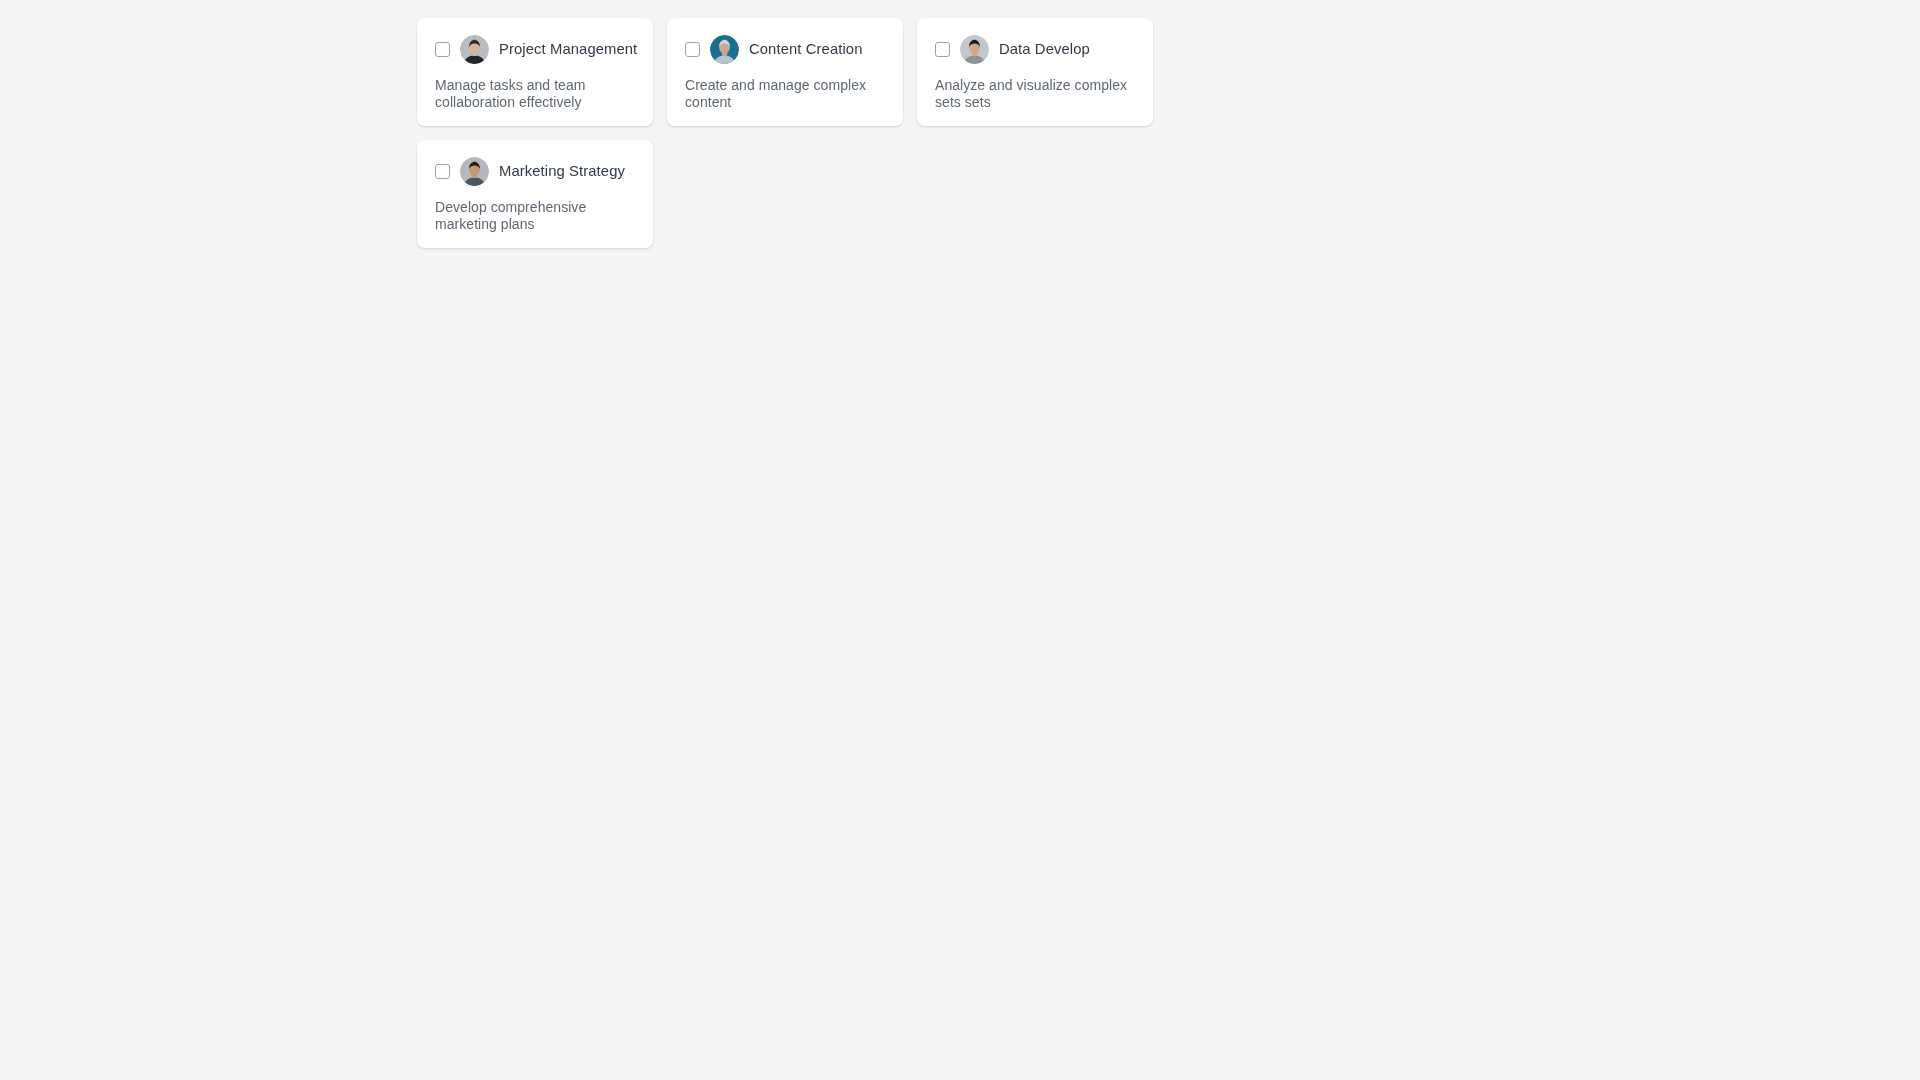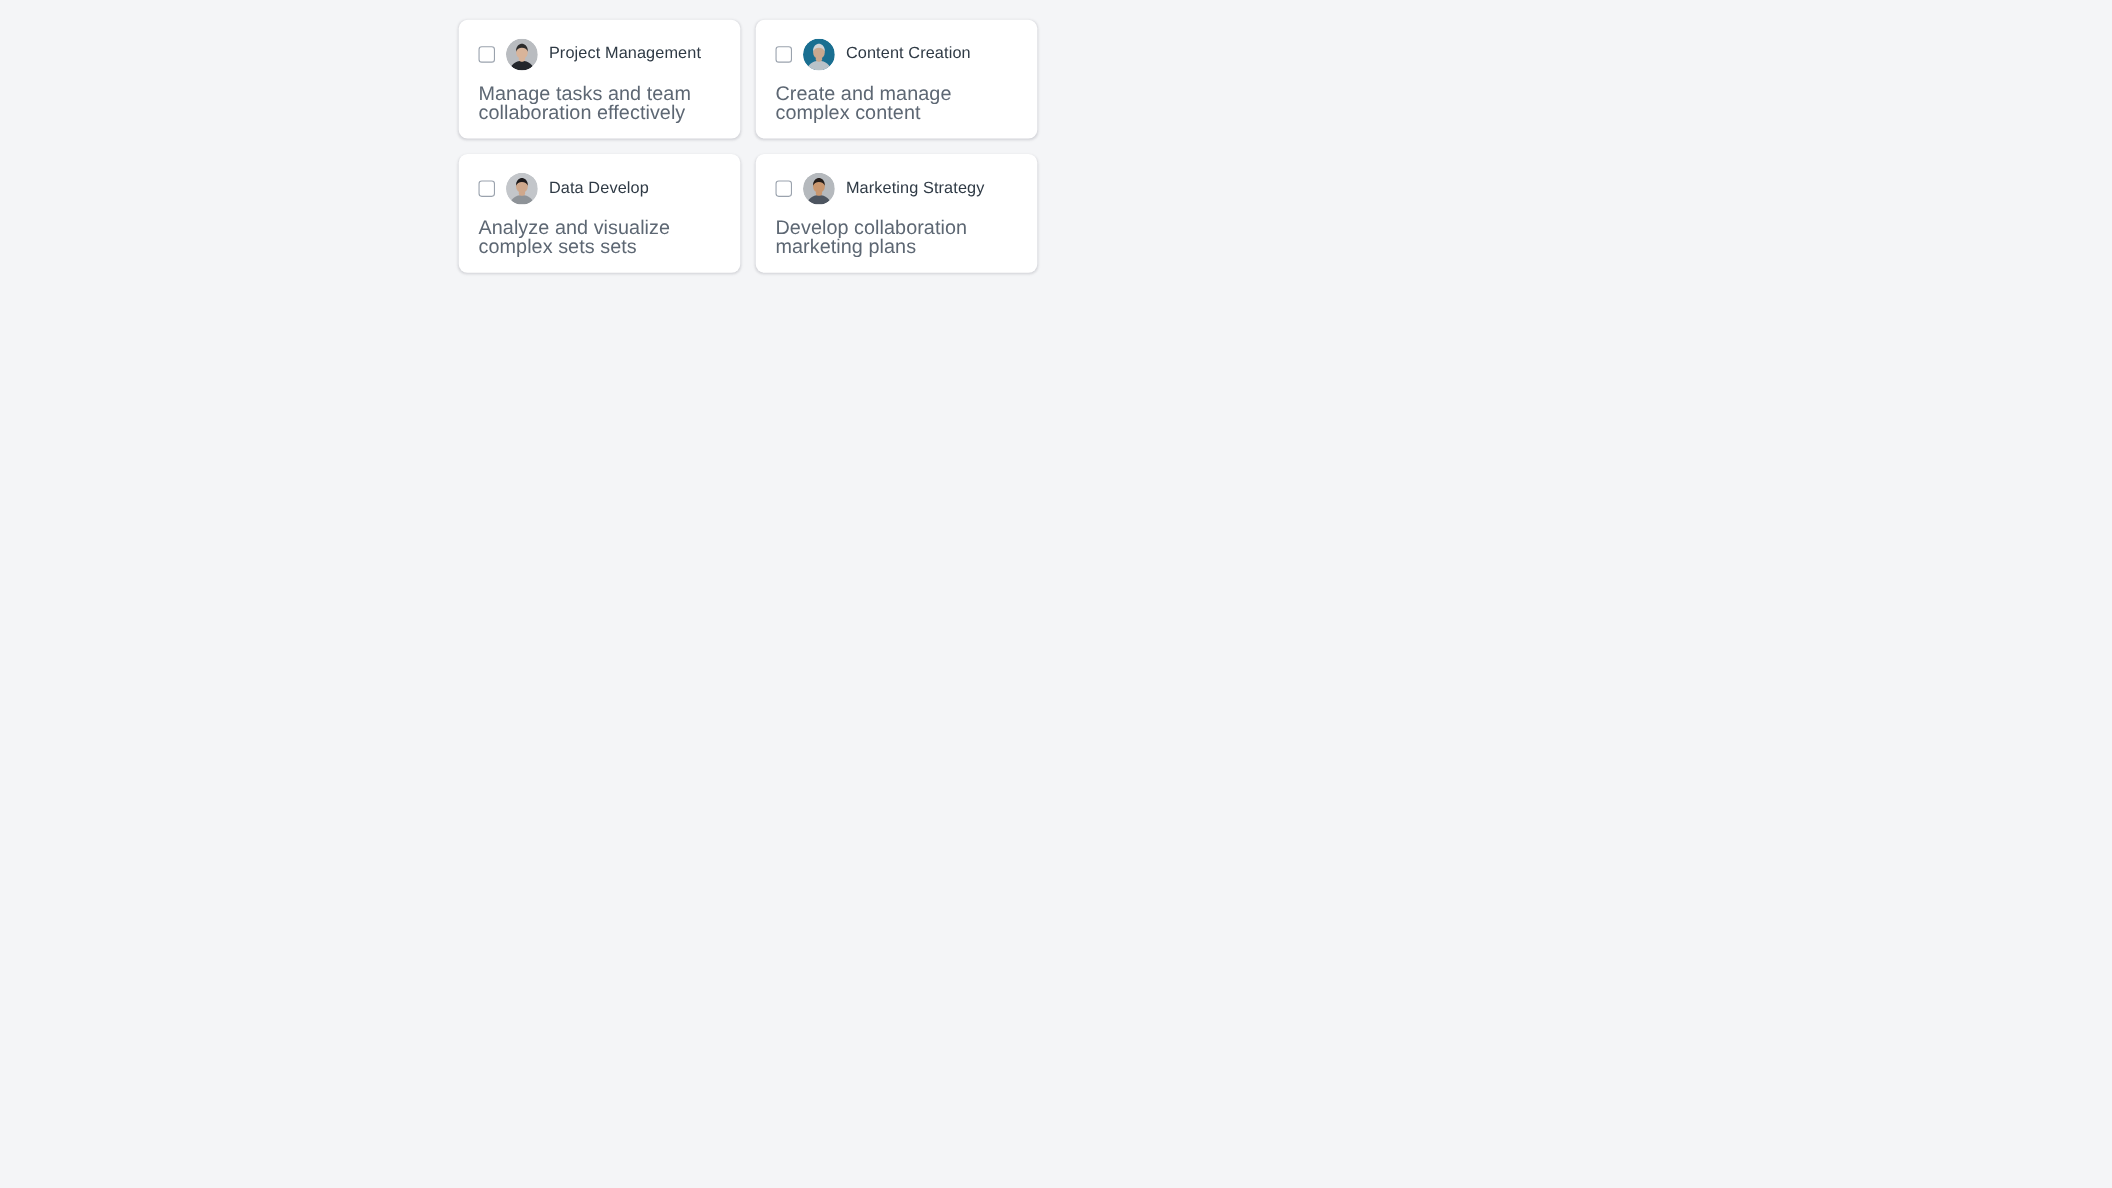--- a/index.html
+++ b/index.html
@@ -18,21 +18,21 @@
     top: 18px;
     width: 740px;
     display: flex;
     flex-wrap: wrap;
     gap: 14px;
     align-content: flex-start;
   }
 
   .card {
     box-sizing: border-box;
-    width: 256px;
+    width: 236px;
     background: #ffffff;
     border-radius: 8px;
     box-shadow: 0 1px 3px rgba(16, 24, 40, 0.10), 0 1px 2px rgba(16, 24, 40, 0.06);
     padding: 17px 18px 16px 18px;
   }
 
   .card-head {
     display: flex;
     align-items: center;
     gap: 10px;
@@ -66,21 +66,21 @@
   .card-title {
     font-size: 14.8px;
     line-height: 1.2;
     color: #2f3a45;
     white-space: nowrap;
     letter-spacing: 0.1px;
   }
 
   .card-desc {
     margin-top: 13px;
-    font-size: 18px;
+    font-size: 14px;
     line-height: 16.5px;
     color: #5d6773;
     letter-spacing: 0.05px;
   }
 </style>
 </head>
 <body>
 
 <div id="grid">
   <div class="card">
@@ -169,15 +169,15 @@
               <rect width="40" height="40" fill="#b5b9bd"></rect>
               <ellipse cx="20" cy="41" rx="15" ry="13" fill="#4d5560"></ellipse>
               <rect x="16" y="22" width="8" height="7" rx="3" fill="#c9976f"></rect>
               <ellipse cx="20" cy="17" rx="7.4" ry="8.6" fill="#c9976f"></ellipse>
               <path d="M12.6 16.5 C12.2 9.5 17 6.6 20 6.6 C23 6.6 27.8 9.5 27.4 16.5 C26.4 13.2 23.6 11.6 20 11.6 C16.4 11.6 13.6 13.2 12.6 16.5 Z" fill="#241d1a"></path>
             </g>
           </svg>
         </span>
       <span class="card-title">Marketing Strategy</span>
     </div>
-    <div class="card-desc">Develop collaboration marketing plans</div>
+    <div class="card-desc">Develop comprehensive marketing plans</div>
   </div>
 </div>
 
 </body></html>

